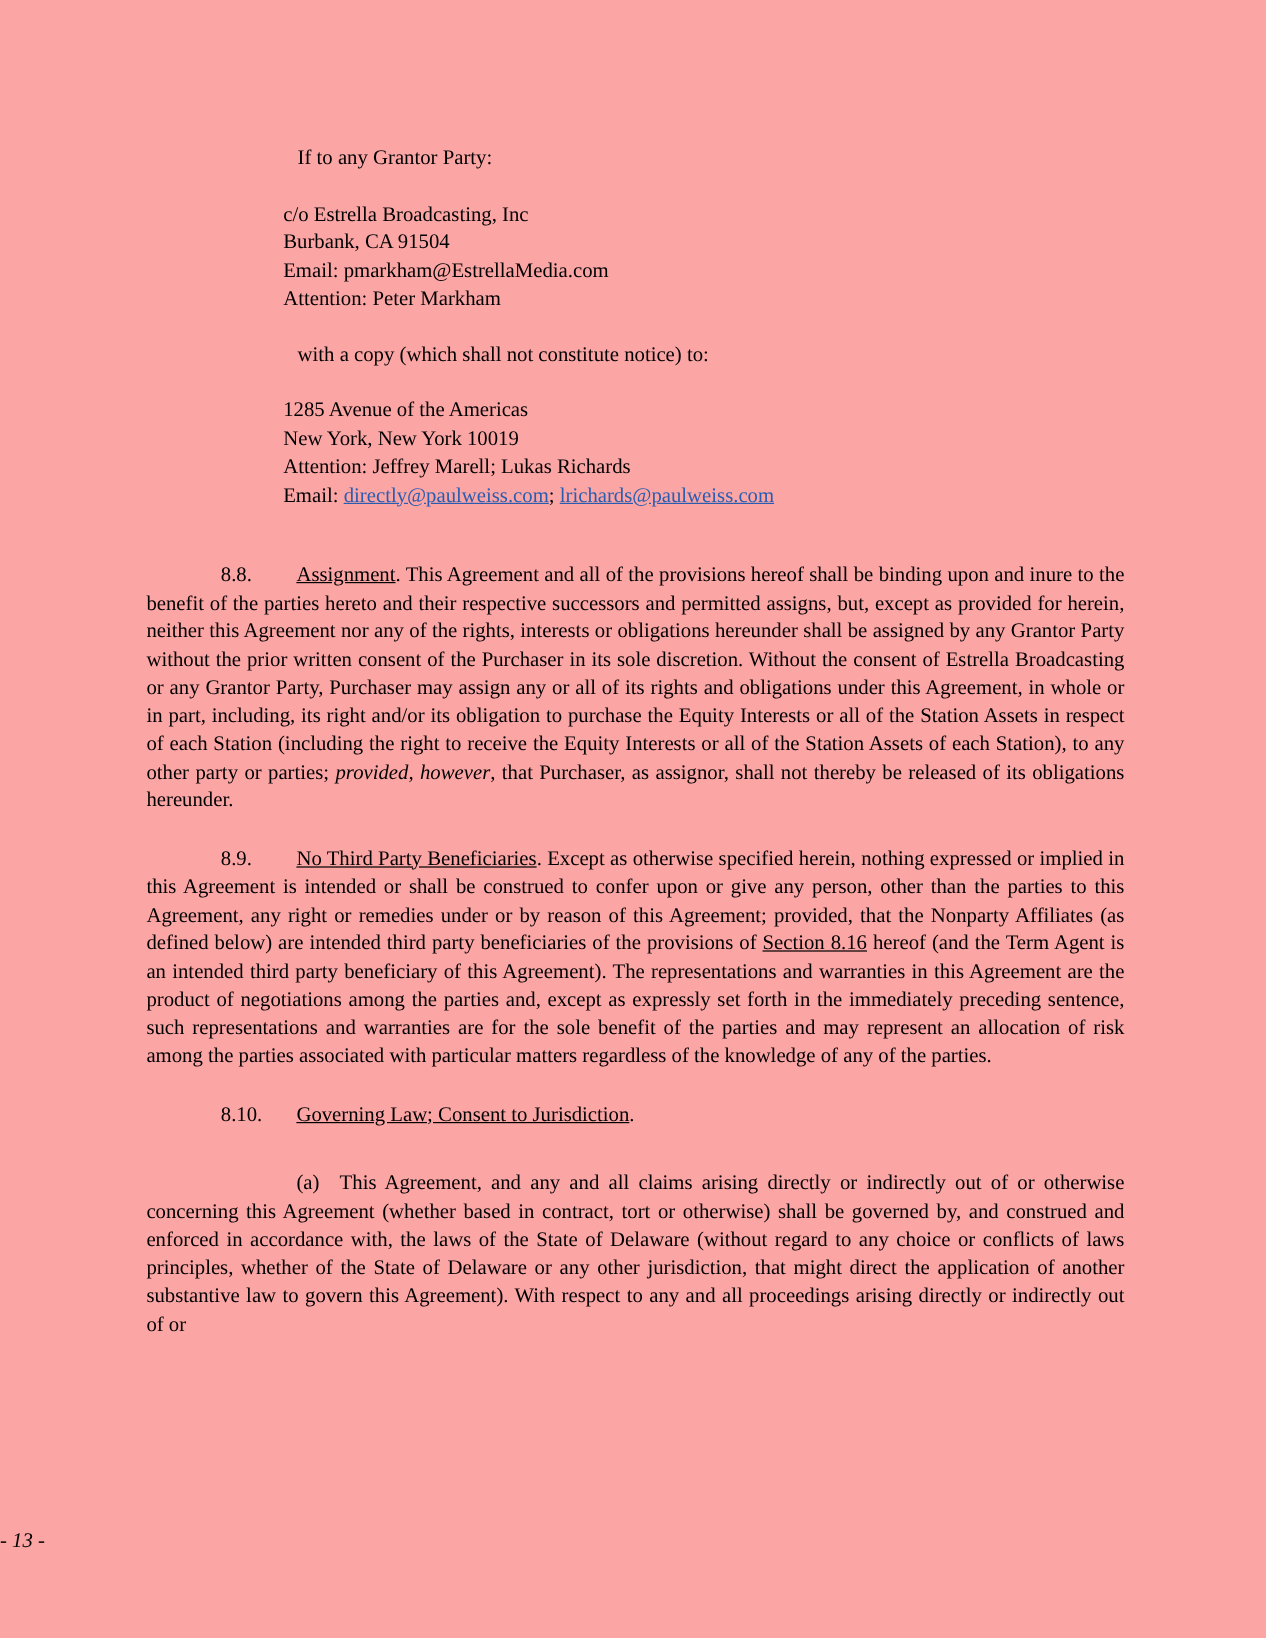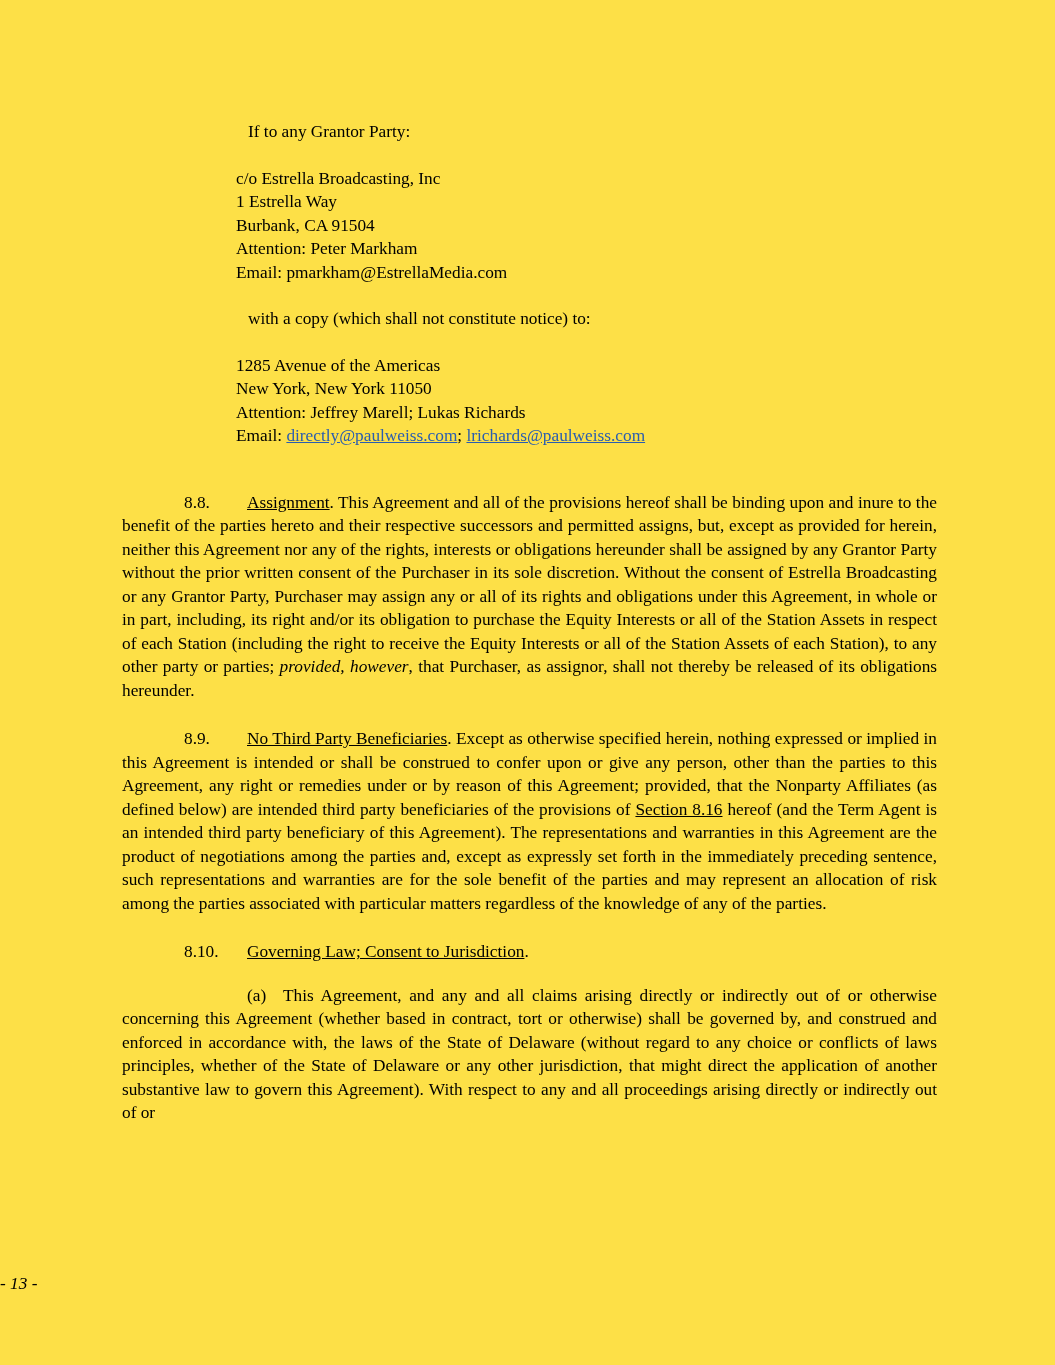--- a/index.html
+++ b/index.html
@@ -1,34 +1,34 @@
 <!DOCTYPE html>
 <html><head>
 <meta charset="utf-8">
 <style>
   html, body { margin: 0; padding: 0; background: #ffffff; }
   .page {
     position: relative;
     width: 1055px;
     height: 1365px;
-    background: #fde047;
+    background: #fca5a5;
     box-sizing: border-box;
     padding: 120px 118px 0 122px;
     font-family: "Liberation Serif", "DejaVu Serif", serif;
     font-size: 17.3px;
     line-height: 23.5px;
     color: #000000;
   }
   p { margin: 0; }
   .ind1 { margin-left: 126px; }      
   .ind2 { margin-left: 114px; }      
   .mb1  { margin-bottom: 23px; }     
   .mb2  { margin-bottom: 43px; }     
   .mb3  { margin-bottom: 25px; }     
-  .mb4  { margin-bottom: 20px; }     
+  .mb4  { margin-bottom: 34px; }     
   .sec  { text-align: justify; text-indent: 62px; }
   .suba { text-align: justify; text-indent: 125px; }
   .num  { display: inline-block; width: 63px; text-indent: 0; }
   .alabel { display: inline-block; width: 36px; text-indent: 0; }
   .u { text-decoration: underline; }
   .it { font-style: italic; }
   a.email-link { color: #2a5db0; text-decoration: underline; cursor: pointer; }
   .footer {
     position: absolute;
     left: 0;
@@ -39,31 +39,30 @@
 </style>
 </head>
 <body>
 
 <div class="page">
 
   <p class="ind1 mb1">If to any Grantor Party:</p>
 
   <div class="ind2 mb1">
     <div>c/o Estrella Broadcasting, Inc</div>
-    <div>1 Estrella Way</div>
     <div>Burbank, CA 91504</div>
+    <div>Email: pmarkham@EstrellaMedia.com</div>
     <div>Attention: Peter Markham</div>
-    <div>Email: pmarkham@EstrellaMedia.com</div>
   </div>
 
   <p class="ind1 mb1">with a copy (which shall not constitute notice) to:</p>
 
   <div class="ind2 mb2">
     <div>1285 Avenue of the Americas</div>
-    <div>New York, New York 11050</div>
+    <div>New York, New York 10019</div>
     <div>Attention: Jeffrey Marell; Lukas Richards</div>
     <div><span>Email: </span><a class="email-link">directly@paulweiss.com</a><span>; </span><a class="email-link">lrichards@paulweiss.com</a></div>
   </div>
 
   <p class="sec mb3"><span class="num">8.8.</span><span class="u">Assignment</span><span>.  This Agreement and all of the provisions hereof shall be binding upon and inure to the benefit of the parties hereto and their respective successors and permitted assigns, but, except as provided for herein, neither this Agreement nor any of the rights, interests or obligations hereunder shall be assigned by any Grantor Party without the prior written consent of the Purchaser in its sole discretion.  Without the consent of Estrella Broadcasting or any Grantor Party, Purchaser may assign any or all of its rights and obligations under this Agreement, in whole or in part, including, its right and/or its obligation to purchase the Equity Interests or all of the Station Assets in respect of each Station (including the right to receive the Equity Interests or all of the Station Assets of each Station), to any other party or parties; </span><span class="it">provided, however</span><span>, that Purchaser, as assignor, shall not thereby be released of its obligations hereunder.</span></p>
 
   <p class="sec mb3"><span class="num">8.9.</span><span class="u">No Third Party Beneficiaries</span><span>.  Except as otherwise specified herein, nothing expressed or implied in this Agreement is intended or shall be construed to confer upon or give any person, other than the parties to this Agreement, any right or remedies under or by reason of this Agreement; provided, that the Nonparty Affiliates (as defined below) are intended third party beneficiaries of the provisions of </span><span class="u">Section 8.16</span><span> hereof (and the Term Agent is an intended third party beneficiary of this Agreement).  The representations and warranties in this Agreement are the product of negotiations among the parties and, except as expressly set forth in the immediately preceding sentence, such representations and warranties are for the sole benefit of the parties and may represent an allocation of risk among the parties associated with particular matters regardless of the knowledge of any of the parties.</span></p>
 
   <p class="sec mb4"><span class="num">8.10.</span><span class="u">Governing Law; Consent to Jurisdiction</span><span>.</span></p>
 

